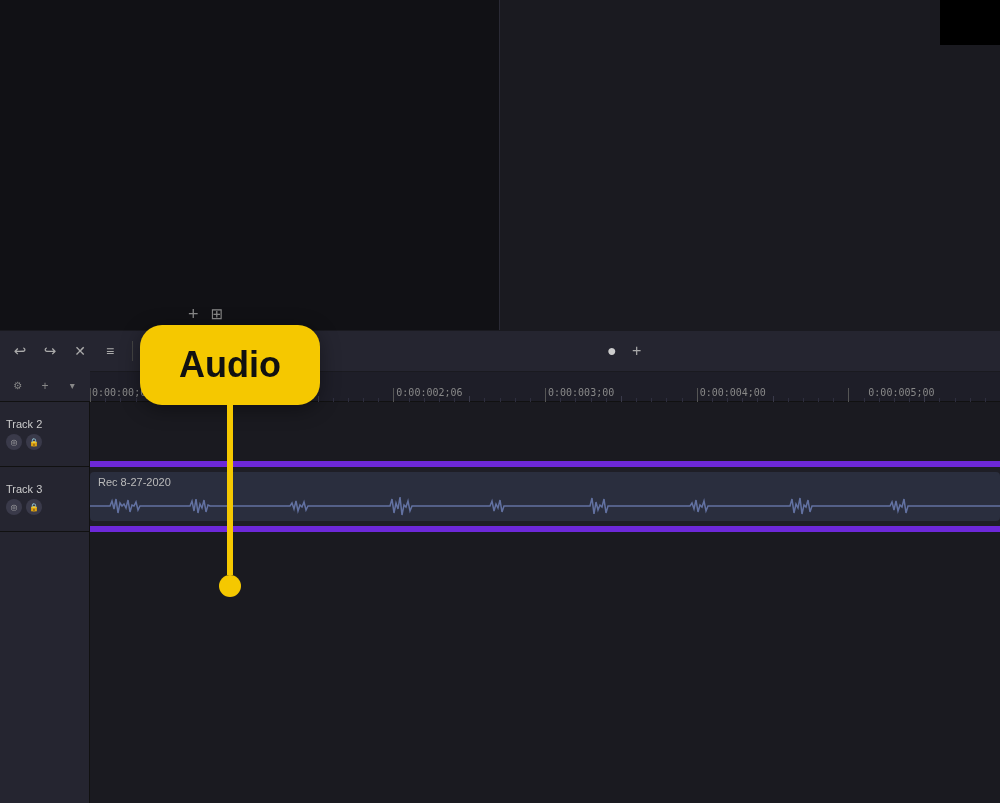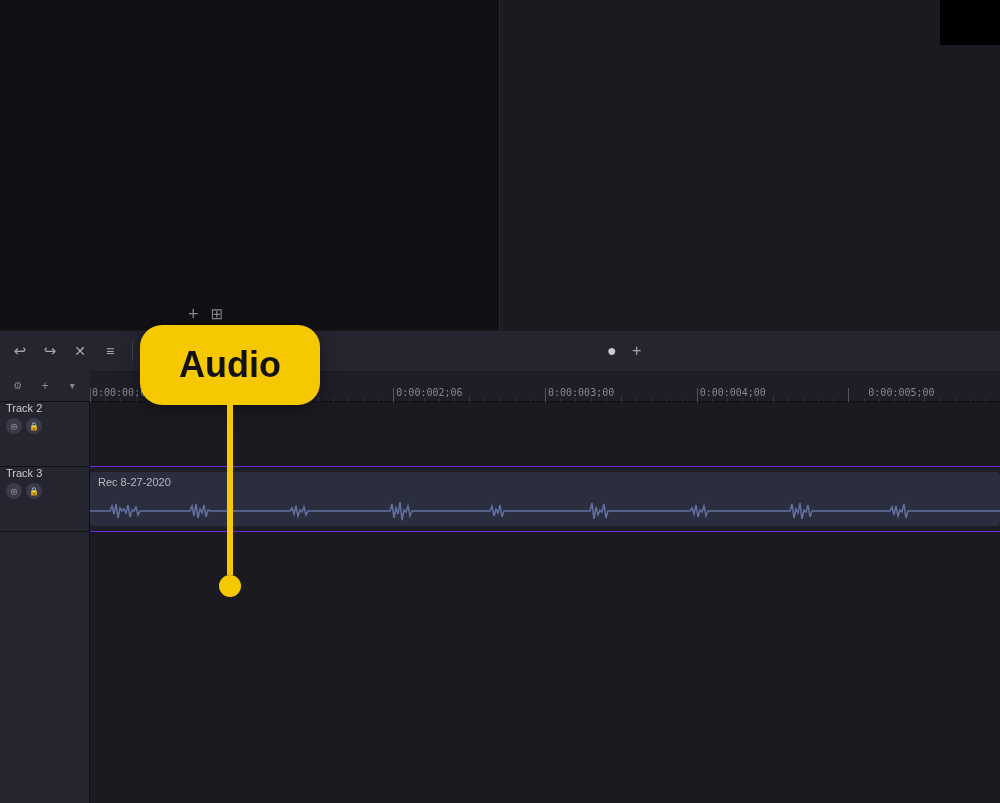--- a/index.html
+++ b/index.html
@@ -117,31 +117,31 @@
       left: 90px;
       right: 0;
       bottom: 0;
       background: #1a1a20;
       overflow: hidden;
     }
 
     
     .track-row {
       height: 65px;
-      border-bottom: 1px solid #6d28d9;
+      border-bottom: 6px solid #6d28d9;
       background: #1a1a20;
     }
 
     .track-header-row {
       height: 65px;
       border-bottom: 1px solid #111;
       background: #252530;
       display: flex;
       flex-direction: column;
-      justify-content: flex-start;
+      justify-content: center;
       padding: 0 6px;
       gap: 4px;
     }
 
     .track-name {
       color: #ccc;
       font-size: 11px;
       font-weight: 500;
     }
 

